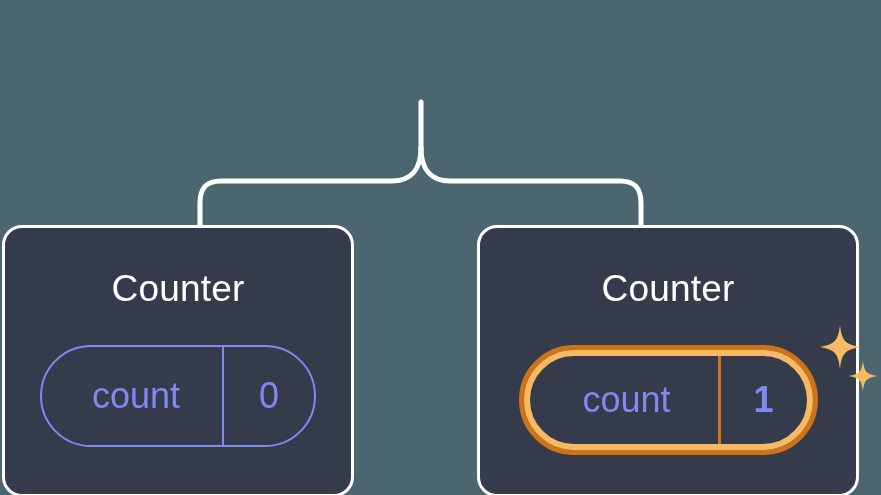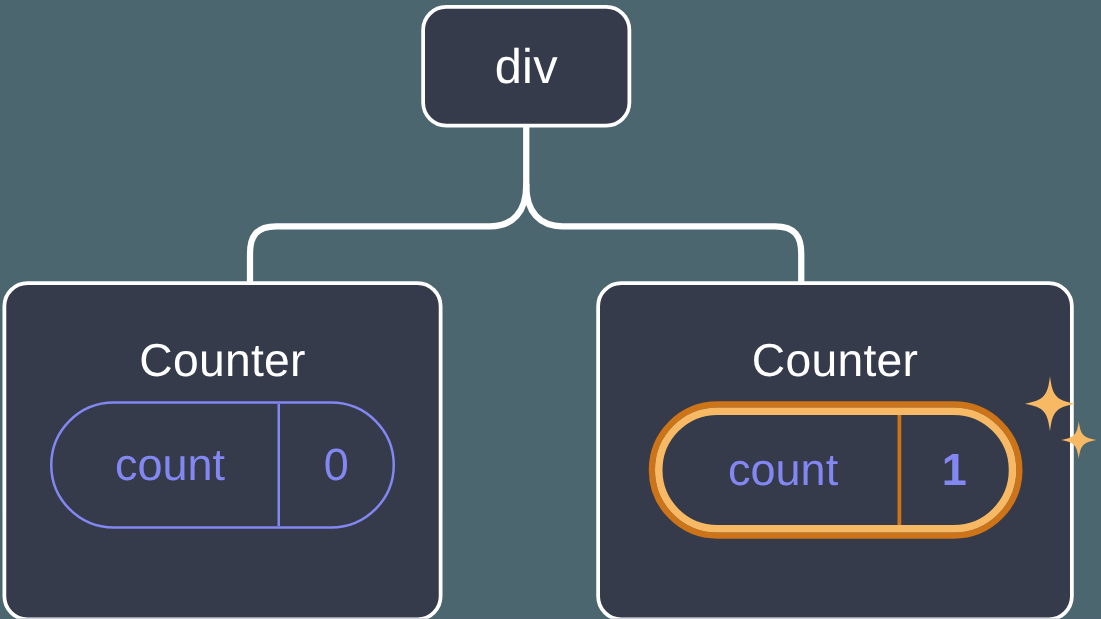--- a/index.html
+++ b/index.html
@@ -71,21 +71,21 @@
     white-space: nowrap;
   }
 
   .node-root .node-title {
     font-size: 39px;
   }
 
   
   .pill-wrap {
     position: relative;
-    margin-top: 14px;
+    margin-top: 38px;
   }
 
   .pill {
     box-sizing: border-box;
     display: flex;
     align-items: stretch;
     border: 2px solid #8387f2;
     border-radius: 999px;
     height: 102px;
     overflow: hidden;
@@ -169,23 +169,20 @@
              L 221 181
              C 205 181, 200 189, 200 203
              L 200 226" fill="none" stroke="#ffffff" stroke-width="5" stroke-linecap="round" stroke-linejoin="round"></path>
     <path d="M 421 148
              C 421 170, 432 181, 450 181
              L 620 181
              C 636 181, 641 189, 641 203
              L 641 226" fill="none" stroke="#ffffff" stroke-width="5" stroke-linecap="round" stroke-linejoin="round"></path>
   </svg>
 
-  <div class="node node-root">
-    <div class="node-title">div</div>
-  </div>
 
   <div class="node node-child node-child-left">
     <div class="node-title">Counter</div>
 
     <div class="pill-wrap">
       <div class="pill">
         <div class="pill-key">count</div>
         <div class="pill-val">0</div>
       </div>
     </div>

